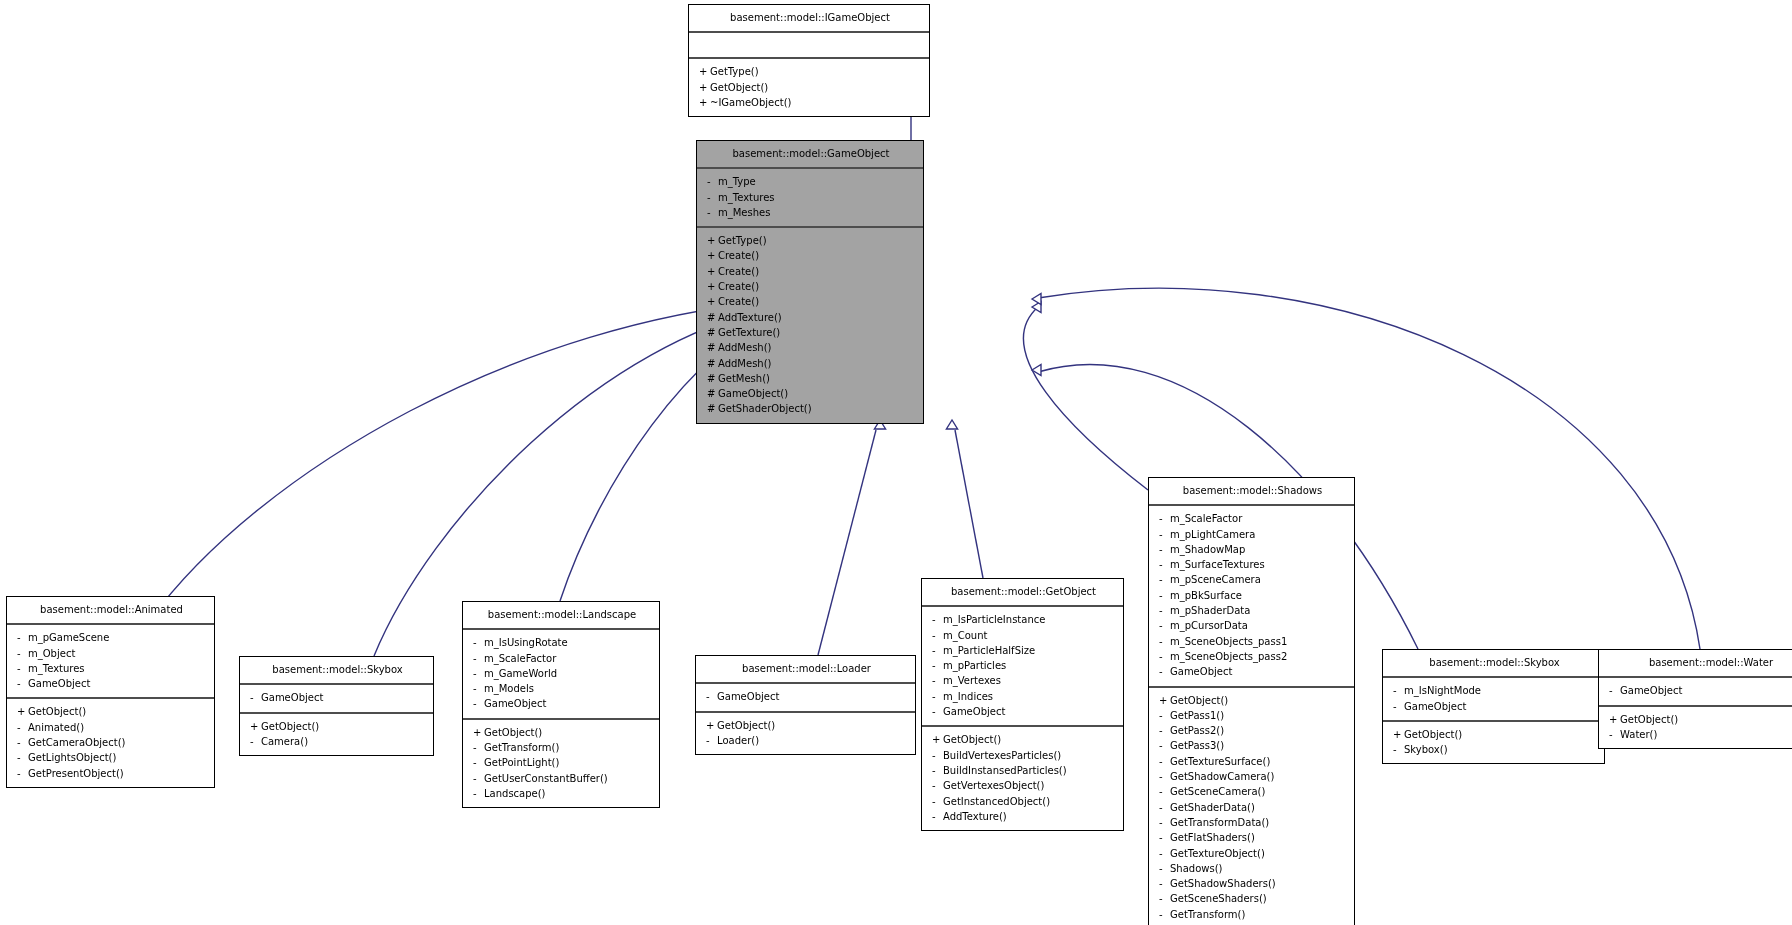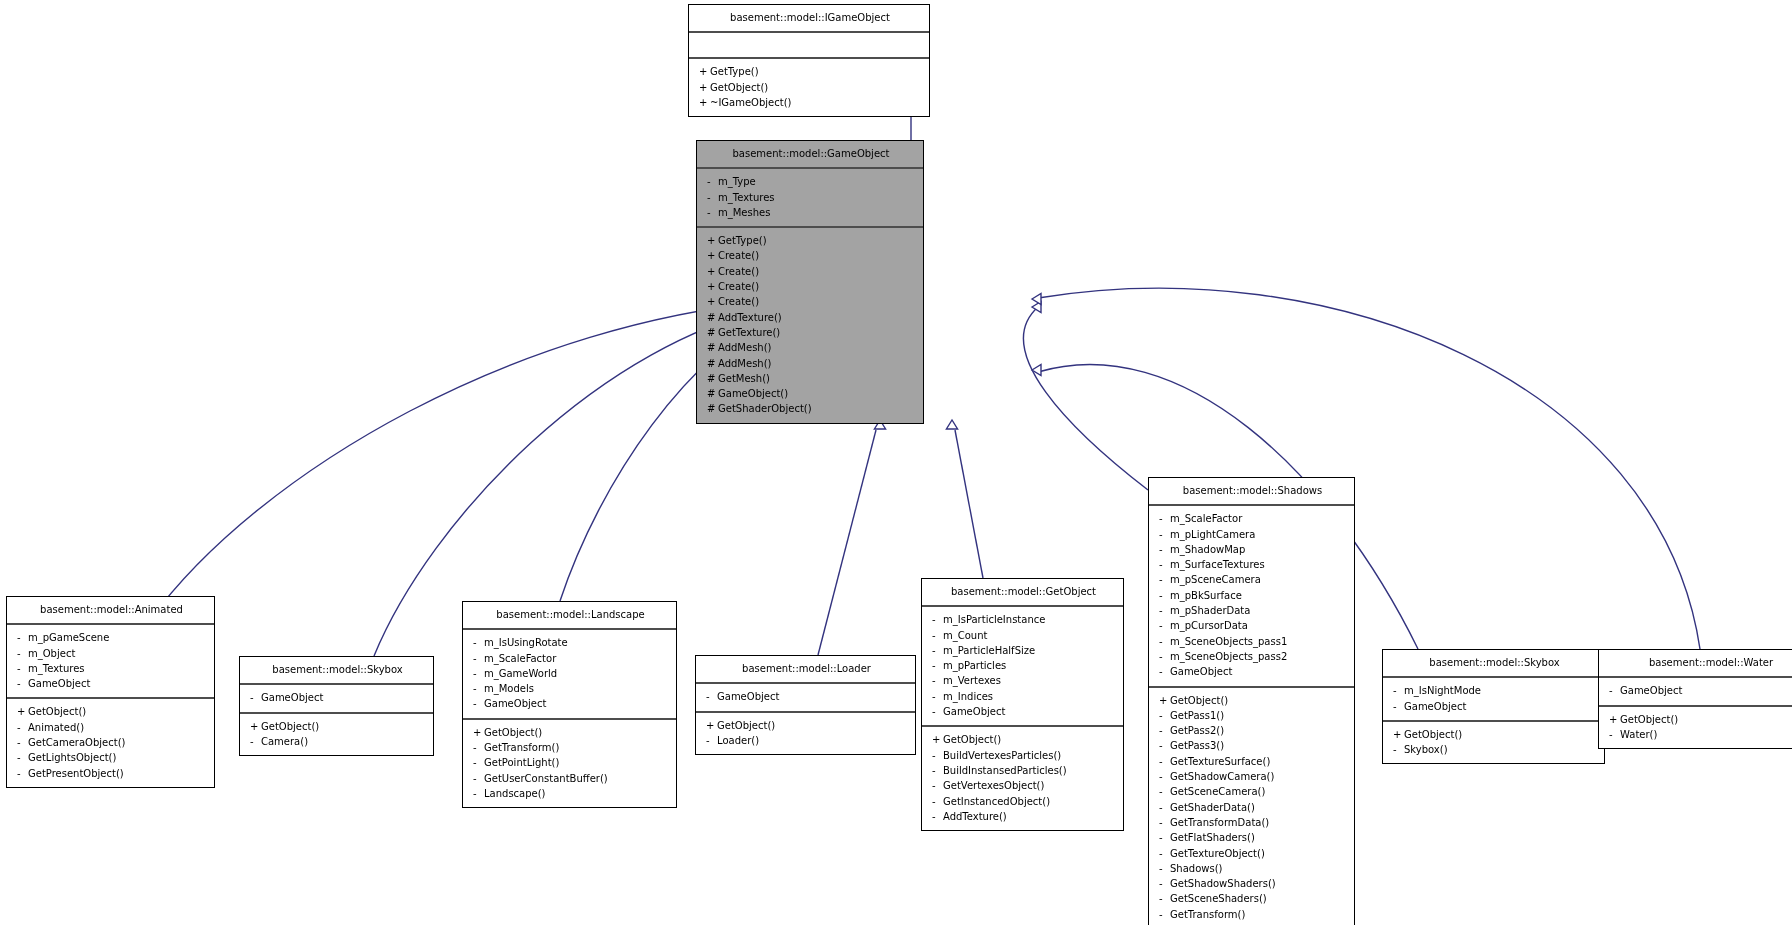--- a/index.html
+++ b/index.html
@@ -140,21 +140,21 @@
     <div class="uml-node" style="left: 239px; top: 656px; width: 195px;">
       <div class="node-title">basement::model::Skybox</div>
       <div class="node-section">
         <div class="member"><span class="sym">-</span><span>GameObject</span></div>
       </div>
       <div class="node-section">
         <div class="member"><span class="sym">+</span><span>GetObject()</span></div>
         <div class="member"><span class="sym">-</span><span>Camera()</span></div>
       </div>
     </div>
-    <div class="uml-node" style="left: 462px; top: 601px; width: 215px;">
+    <div class="uml-node" style="left: 462px; top: 601px; width: 198px;">
       <div class="node-title">basement::model::Landscape</div>
       <div class="node-section">
         <div class="member"><span class="sym">-</span><span>m_IsUsingRotate</span></div>
         <div class="member"><span class="sym">-</span><span>m_ScaleFactor</span></div>
         <div class="member"><span class="sym">-</span><span>m_GameWorld</span></div>
         <div class="member"><span class="sym">-</span><span>m_Models</span></div>
         <div class="member"><span class="sym">-</span><span>GameObject</span></div>
       </div>
       <div class="node-section">
         <div class="member"><span class="sym">+</span><span>GetObject()</span></div>

